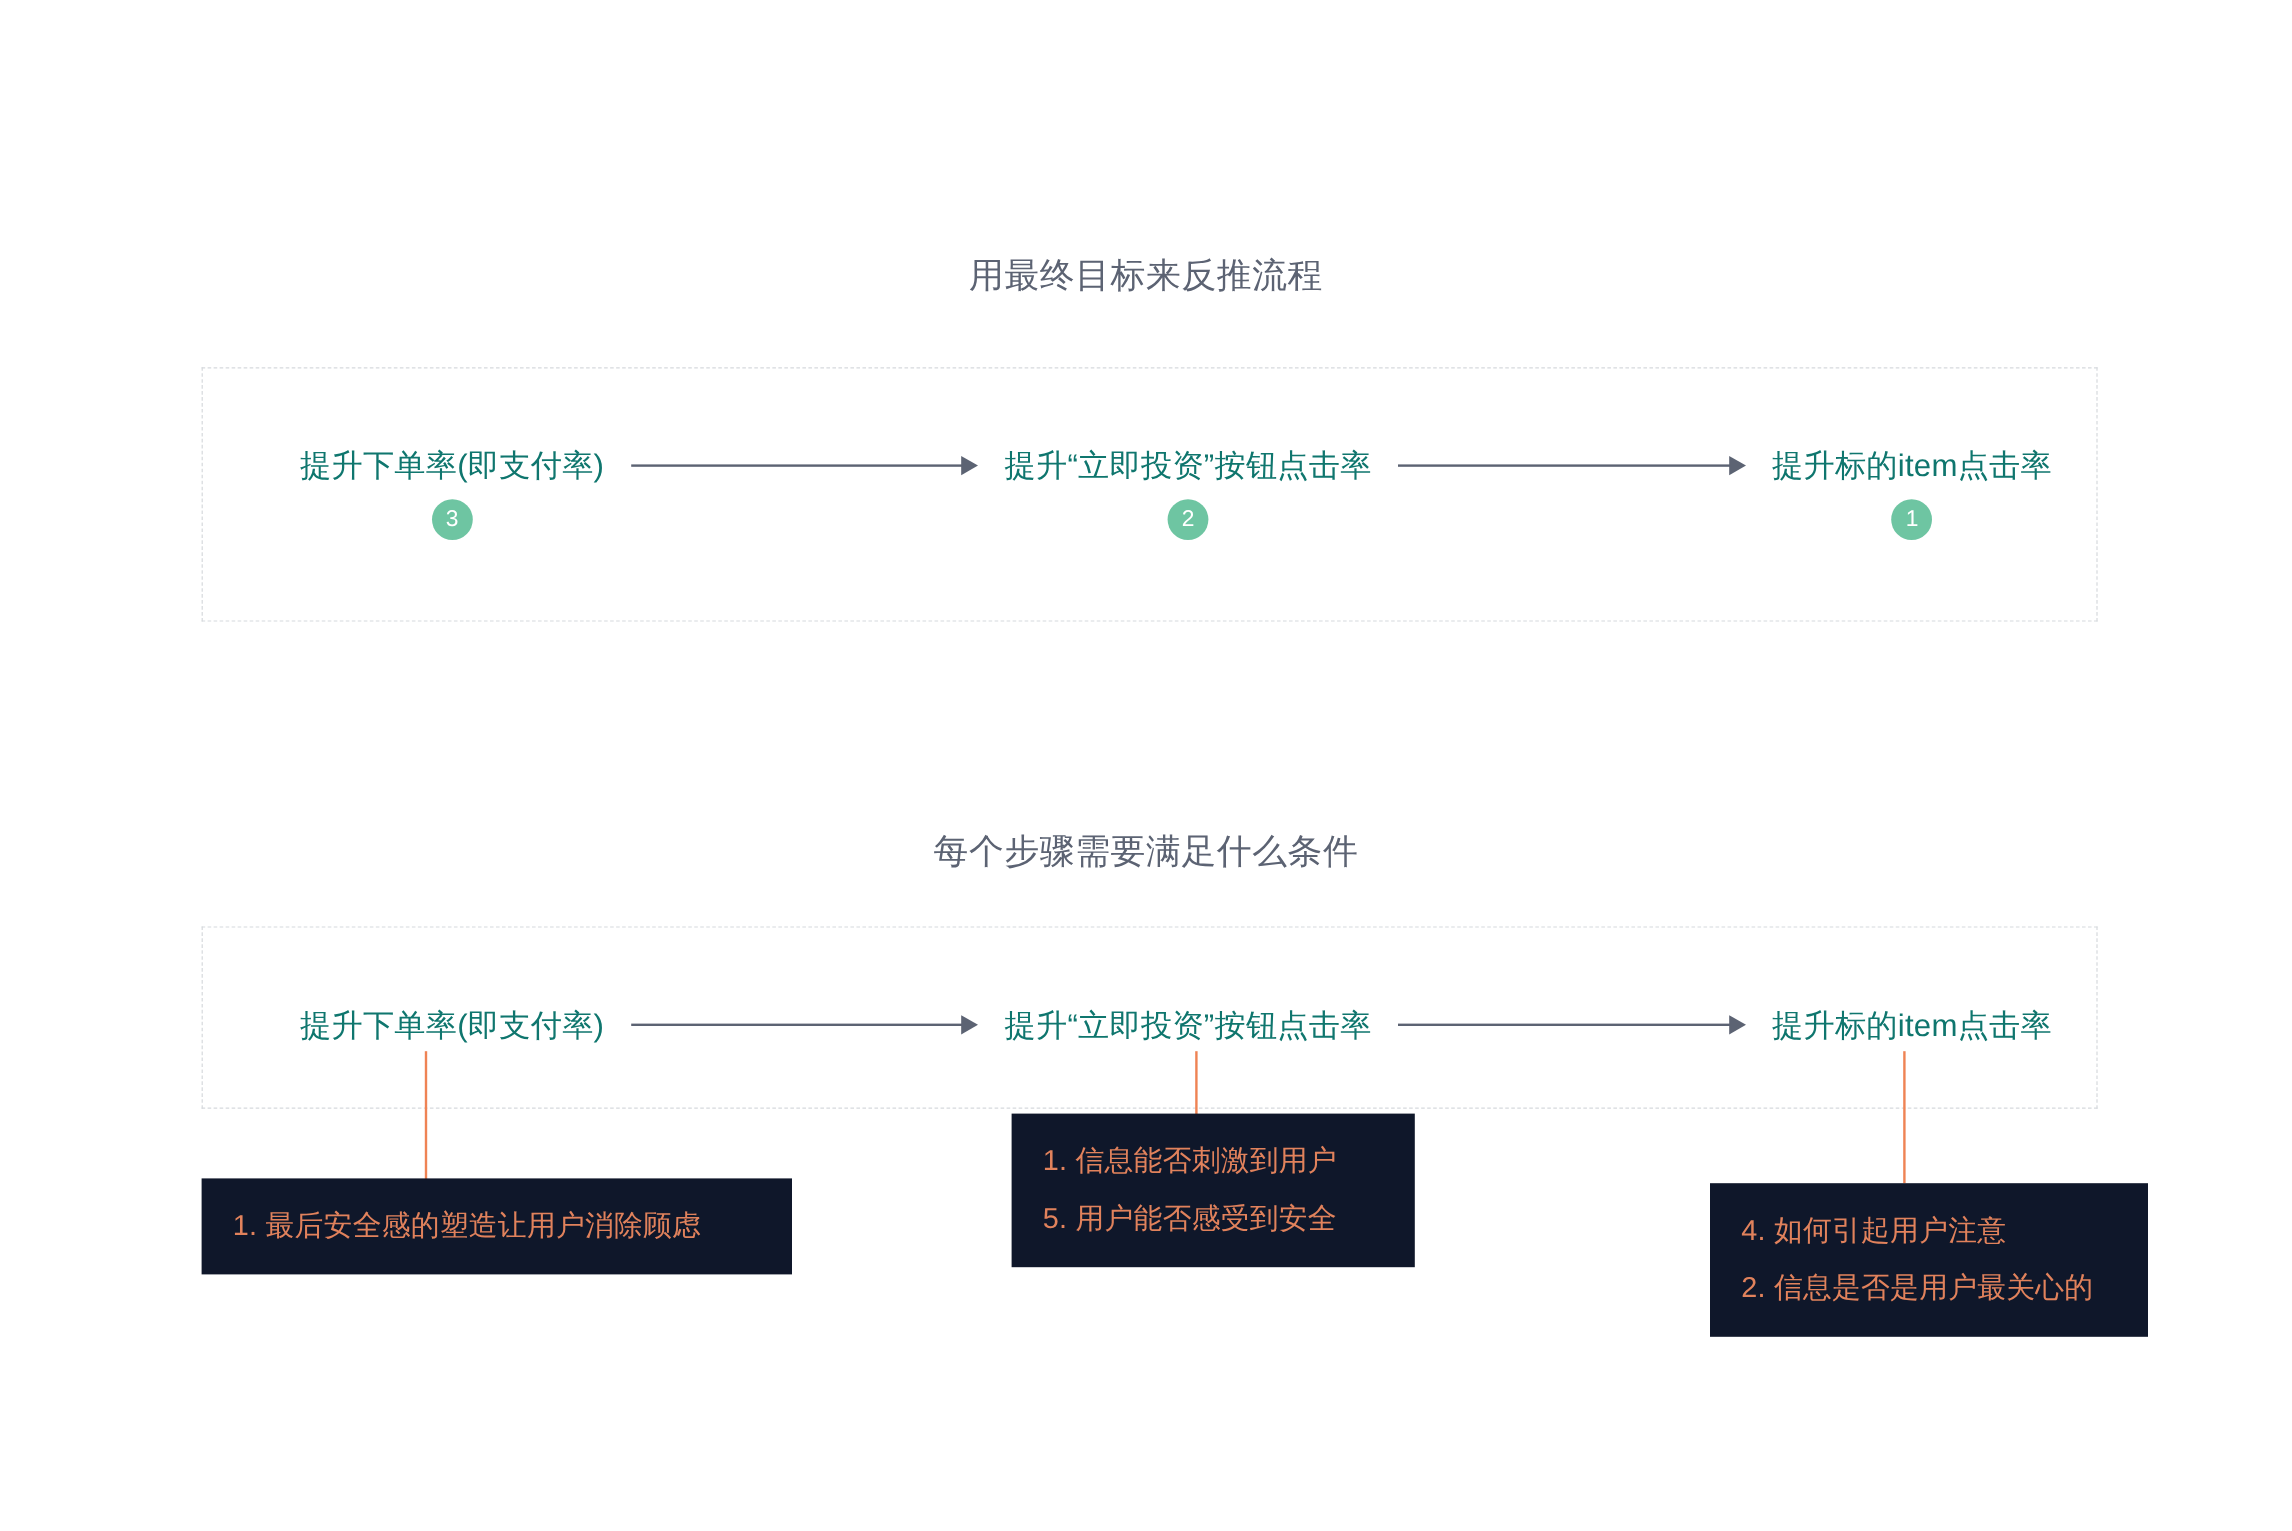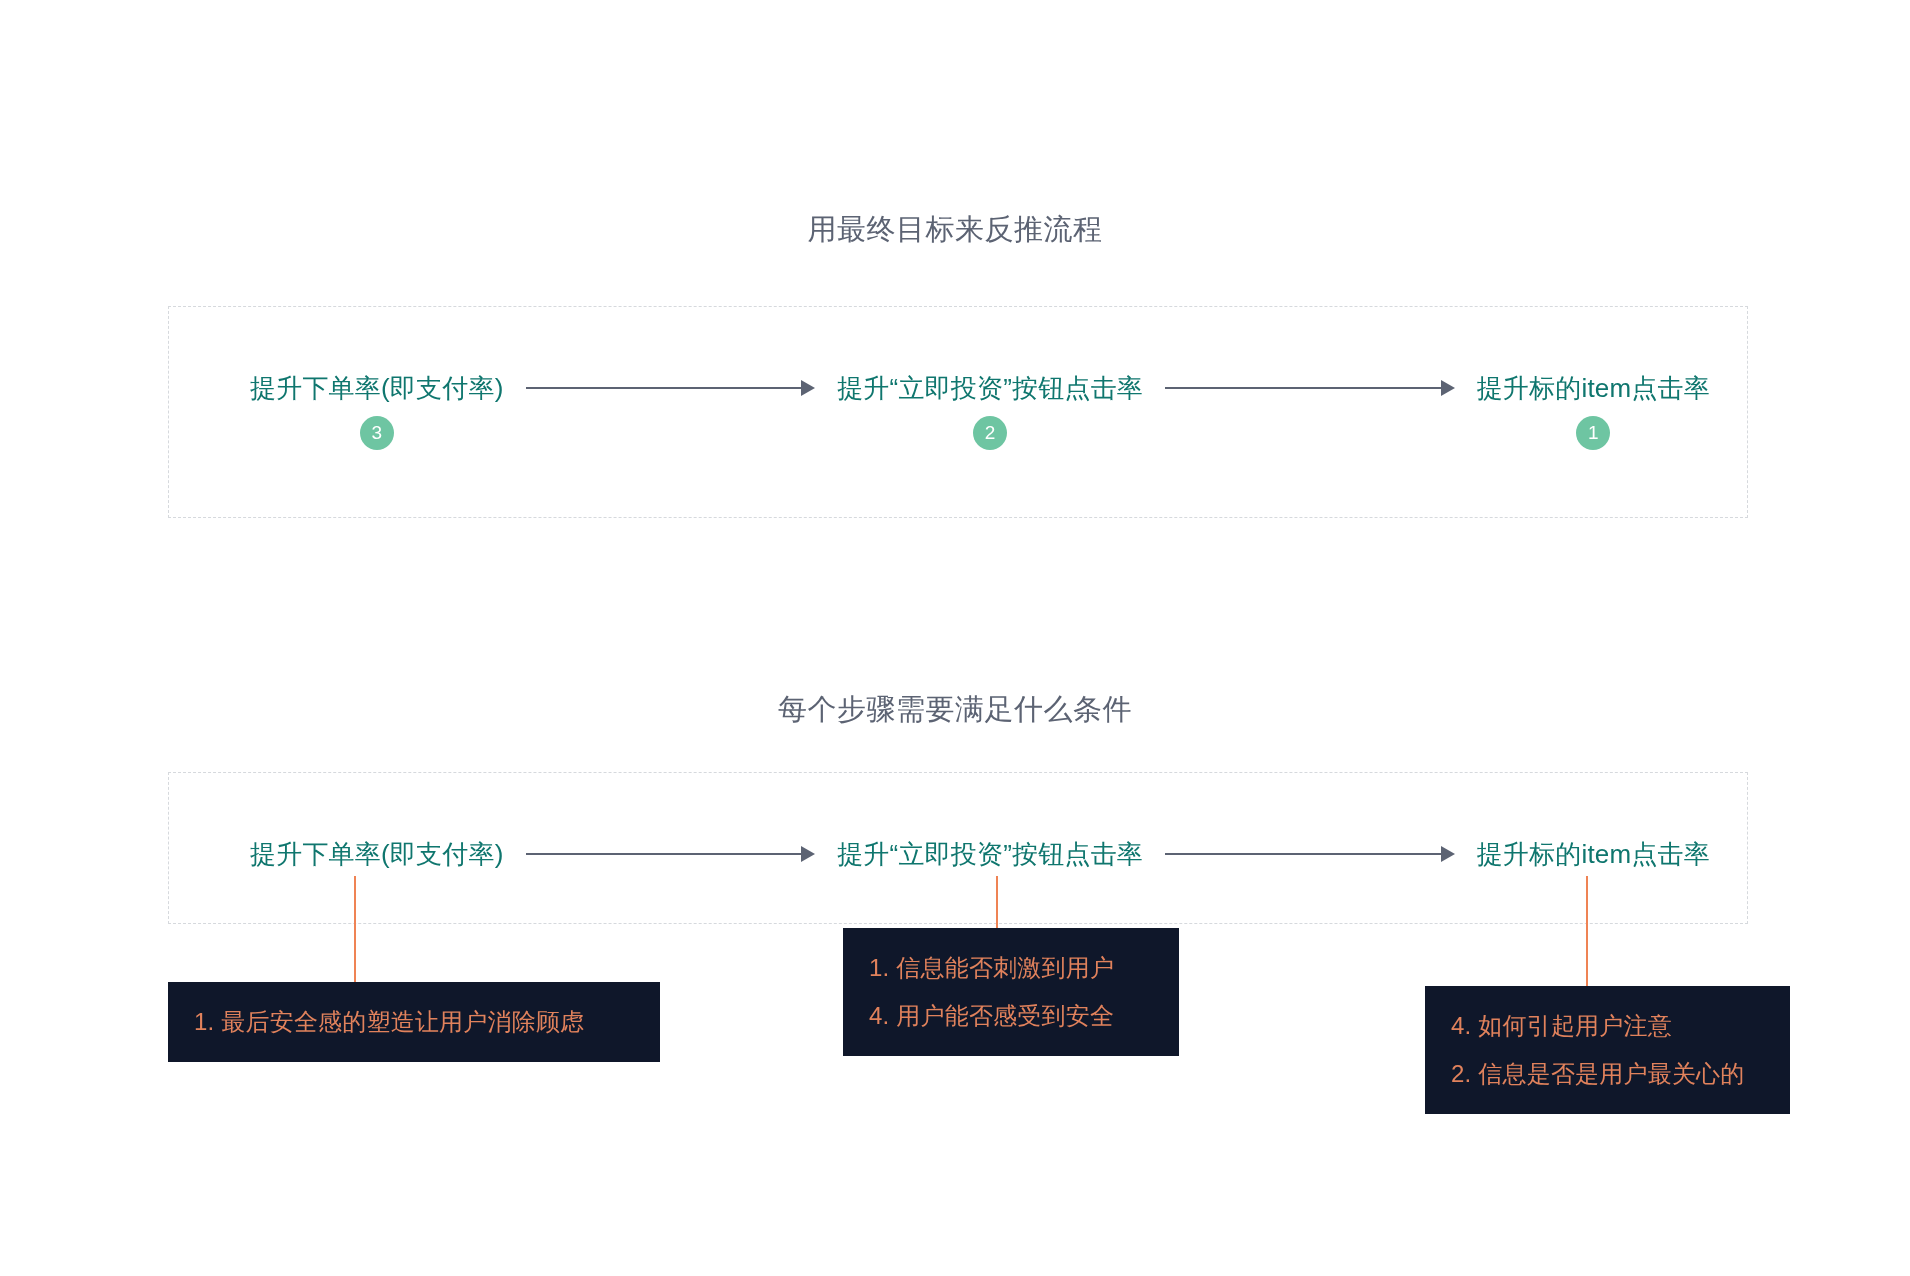--- a/index.html
+++ b/index.html
@@ -228,21 +228,21 @@
   <div class="connector" id="connector-1"></div>
   <div class="connector" id="connector-2"></div>
   <div class="connector" id="connector-3"></div>
 
   <div class="cond-card" id="cond-card-1">
     <div class="cond-item">1. 最后安全感的塑造让用户消除顾虑</div>
   </div>
 
   <div class="cond-card" id="cond-card-2">
     <div class="cond-item">1. 信息能否刺激到用户</div>
-    <div class="cond-item">4. 用户能否感受到安全</div>
+    <div class="cond-item">5. 用户能否感受到安全</div>
   </div>
 
   <div class="cond-card" id="cond-card-3">
     <div class="cond-item">4. 如何引起用户注意</div>
     <div class="cond-item">2. 信息是否是用户最关心的</div>
   </div>
 
 </div>
 
 </body></html>

